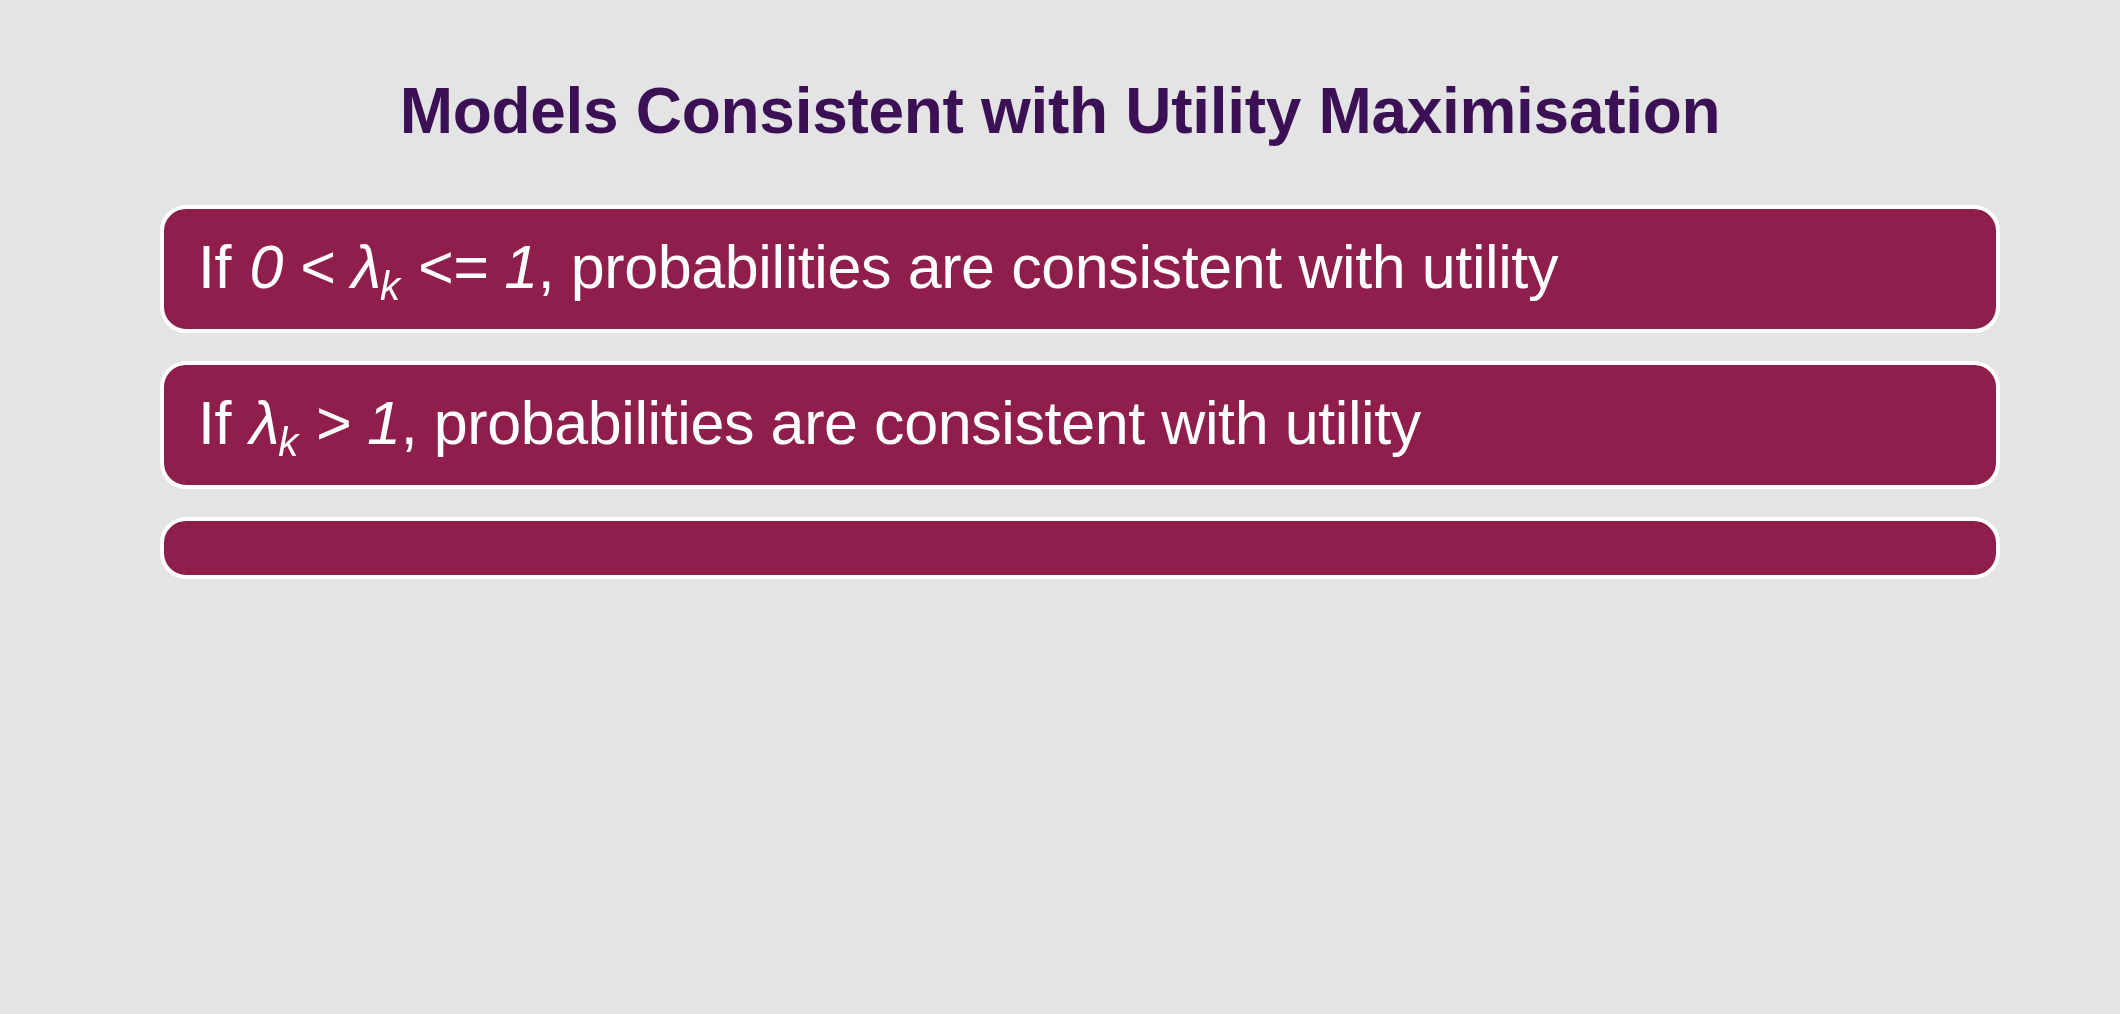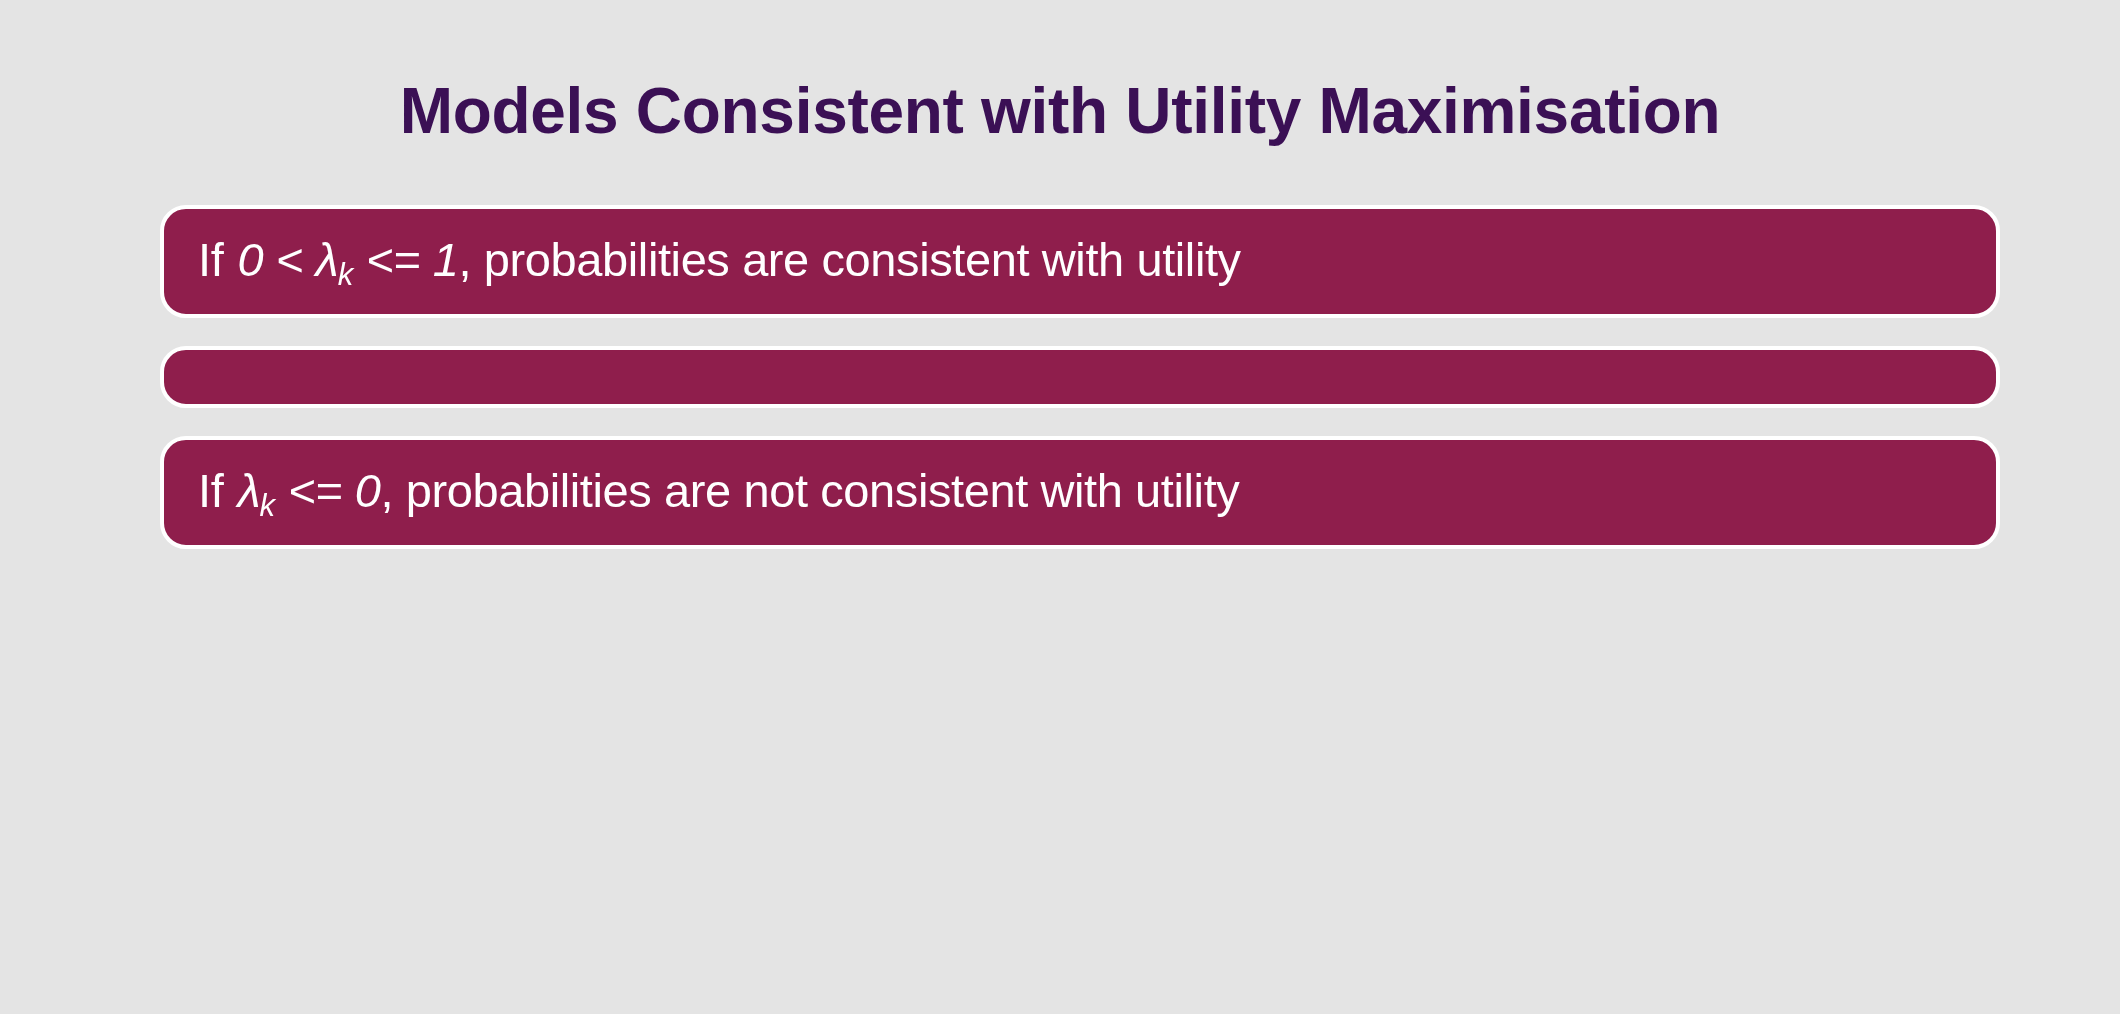--- a/index.html
+++ b/index.html
@@ -47,21 +47,21 @@
 
   .stmt-box {
     position: relative;
     box-sizing: border-box;
     background: #8f1e4c;
     border: 4px solid #ffffff;
     border-radius: 26px;
     color: #ffffff;
     padding: 26px 34px 28px 34px;
     margin-bottom: 28px;
-    font-size: 47px;
+    font-size: 61px;
     line-height: 1.08;
     letter-spacing: -0.4px;
   }
   .stmt-box:last-child { margin-bottom: 0; }
 
   .stmt-line {
     white-space: nowrap;
   }
 
   
@@ -121,20 +121,20 @@
 
   <div class="slide-title">Models Consistent with Utility Maximisation</div>
 
   <div class="boxes">
 
     <div class="stmt-box">
       <div class="stmt-line"><span>If</span><span class="sp"></span><span class="math">0 &lt; </span><span class="var"><span>λ</span><span class="sub">k</span></span><span class="math"> &lt;= 1</span><span>,</span><span> probabilities are consistent with utility</span></div>
     </div>
 
     <div class="stmt-box">
+      <div class="stmt-line"><span>If</span><span class="sp"></span><span class="math"></span><span class="var"><span>λ</span><span class="sub">k</span></span><span class="math"> &gt; 1</span><span>,</span><span> probabilities are consistent with utility</span></div>
     </div>
 
     <div class="stmt-box">
-      <div class="stmt-line"><span>If</span><span class="sp"></span><span class="math"></span><span class="var"><span>λ</span><span class="sub">k</span></span><span class="math"> &lt;= 0</span><span>,</span><span> probabilities are not consistent with utility</span></div>
     </div>
 
   </div>
 </div>
 
 </body></html>

